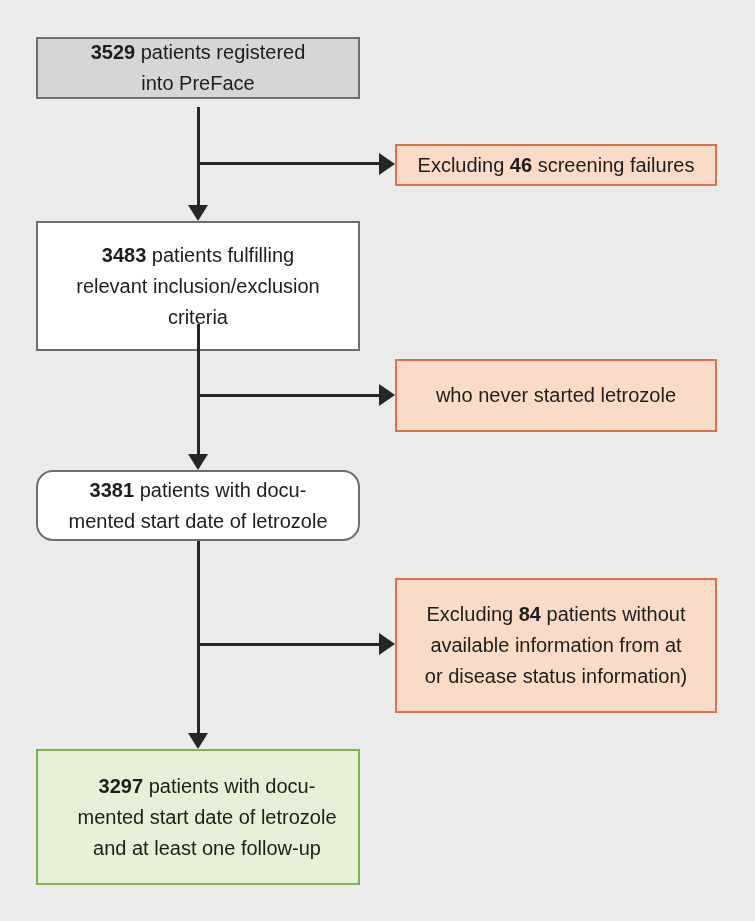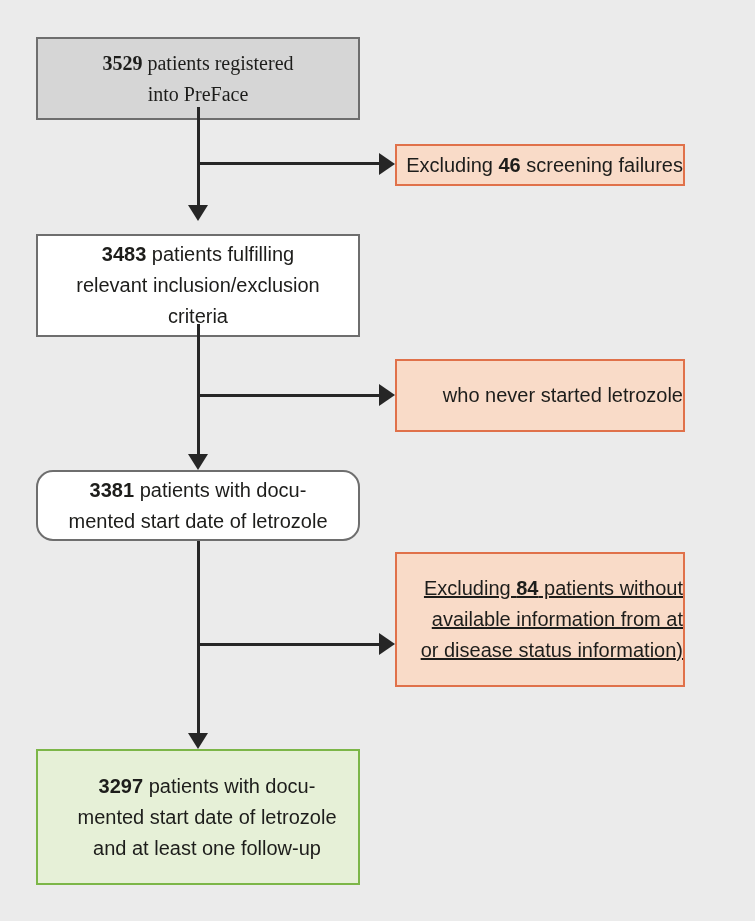--- a/index.html
+++ b/index.html
@@ -48,32 +48,31 @@
     border: 2px solid var(--main-border);
   }
   .start { background: var(--start-fill); }
   .final-box {
     background: var(--final-fill);
     border: 2px solid var(--final-border);
     padding-left: 18px;
   }
   .excl {
     left: 395px;
-    width: 290px;
+    width: 322px;
     background: var(--exclusion-fill);
     border: 2px solid var(--exclusion-border);
-    align-items: flex-end;
   }
-  .b1 { top: 37px;  height: 83px; font-family: Liberation Serif, serif; }
-  .b2 { top: 234px; height: 103px; }
+  .b1 { top: 37px;  height: 62px; }
+  .b2 { top: 221px; height: 130px; }
   .b3 { top: 470px; height: 71px; border-radius: 17px; }
   .b4 { top: 749px; height: 136px; }
   .e1 { top: 144px; height: 42px; }
   .e2 { top: 359px; height: 73px; }
-  .e3 { top: 552px; height: 135px; text-decoration: underline; }
+  .e3 { top: 578px; height: 135px; }
 
   .vline {
     position: absolute;
     left: 197px;
     width: 3px;
     background: var(--line);
   }
   .v1 { top: 107px; height: 100px; }
   .v2 { top: 324px; height: 132px; }
   .v3 { top: 541px; height: 194px; }

